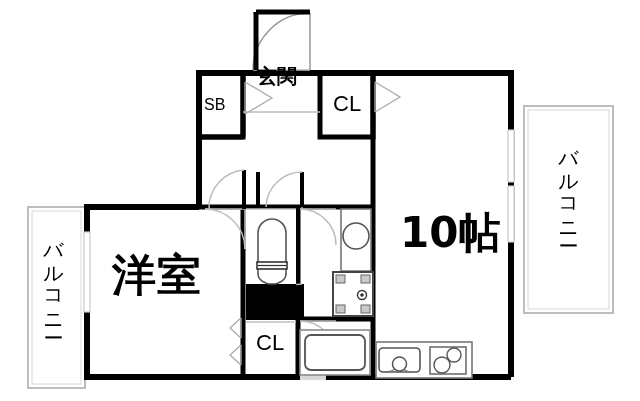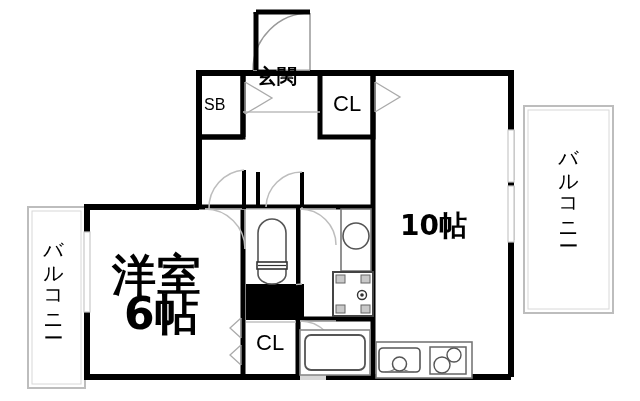--- a/index.html
+++ b/index.html
@@ -261,25 +261,24 @@
 
     <g fill="none" stroke="#c0c0c0" stroke-width="1.3">
       <path d="M 302 207 L 302 209"></path>
       <path d="M 246 209 L 296 209"></path>
       <path d="M 246 322 L 296 322"></path>
     </g>
 
   </svg>
 
 
-  <div class="room-label label-cjk" style="left:400px; top:212px; font-size:28px;">10帖</div>
+  <div class="room-label label-cjk" style="left:400px; top:212px; font-size:42px;">10帖</div>
 
   <div class="room-label label-cjk" style="left:112px; top:240px; font-size:44px; letter-spacing:1px;margin-top:13px;">洋室</div>
 
-  <div class="room-label label-cjk" style="left:124px; top:292px; font-size:44px;">6帖</div>
 
   <div class="room-label label-cjk" style="left:257px; top:66px; font-size:20px; font-weight:bold;">玄関</div>
 
   <div class="room-label label-latin" style="left:204px; top:97px; font-size:16px; font-weight:normal;">SB</div>
 
   <div class="room-label label-latin" style="left:333px; top:93px; font-size:22px; font-weight:normal;">CL</div>
 
   <div class="room-label label-latin" style="left:256px; top:332px; font-size:22px; font-weight:normal;">CL</div>
 
   <div class="vertical-label" style="left:41px; top:228px; font-size:20px;">バルコニー</div>

